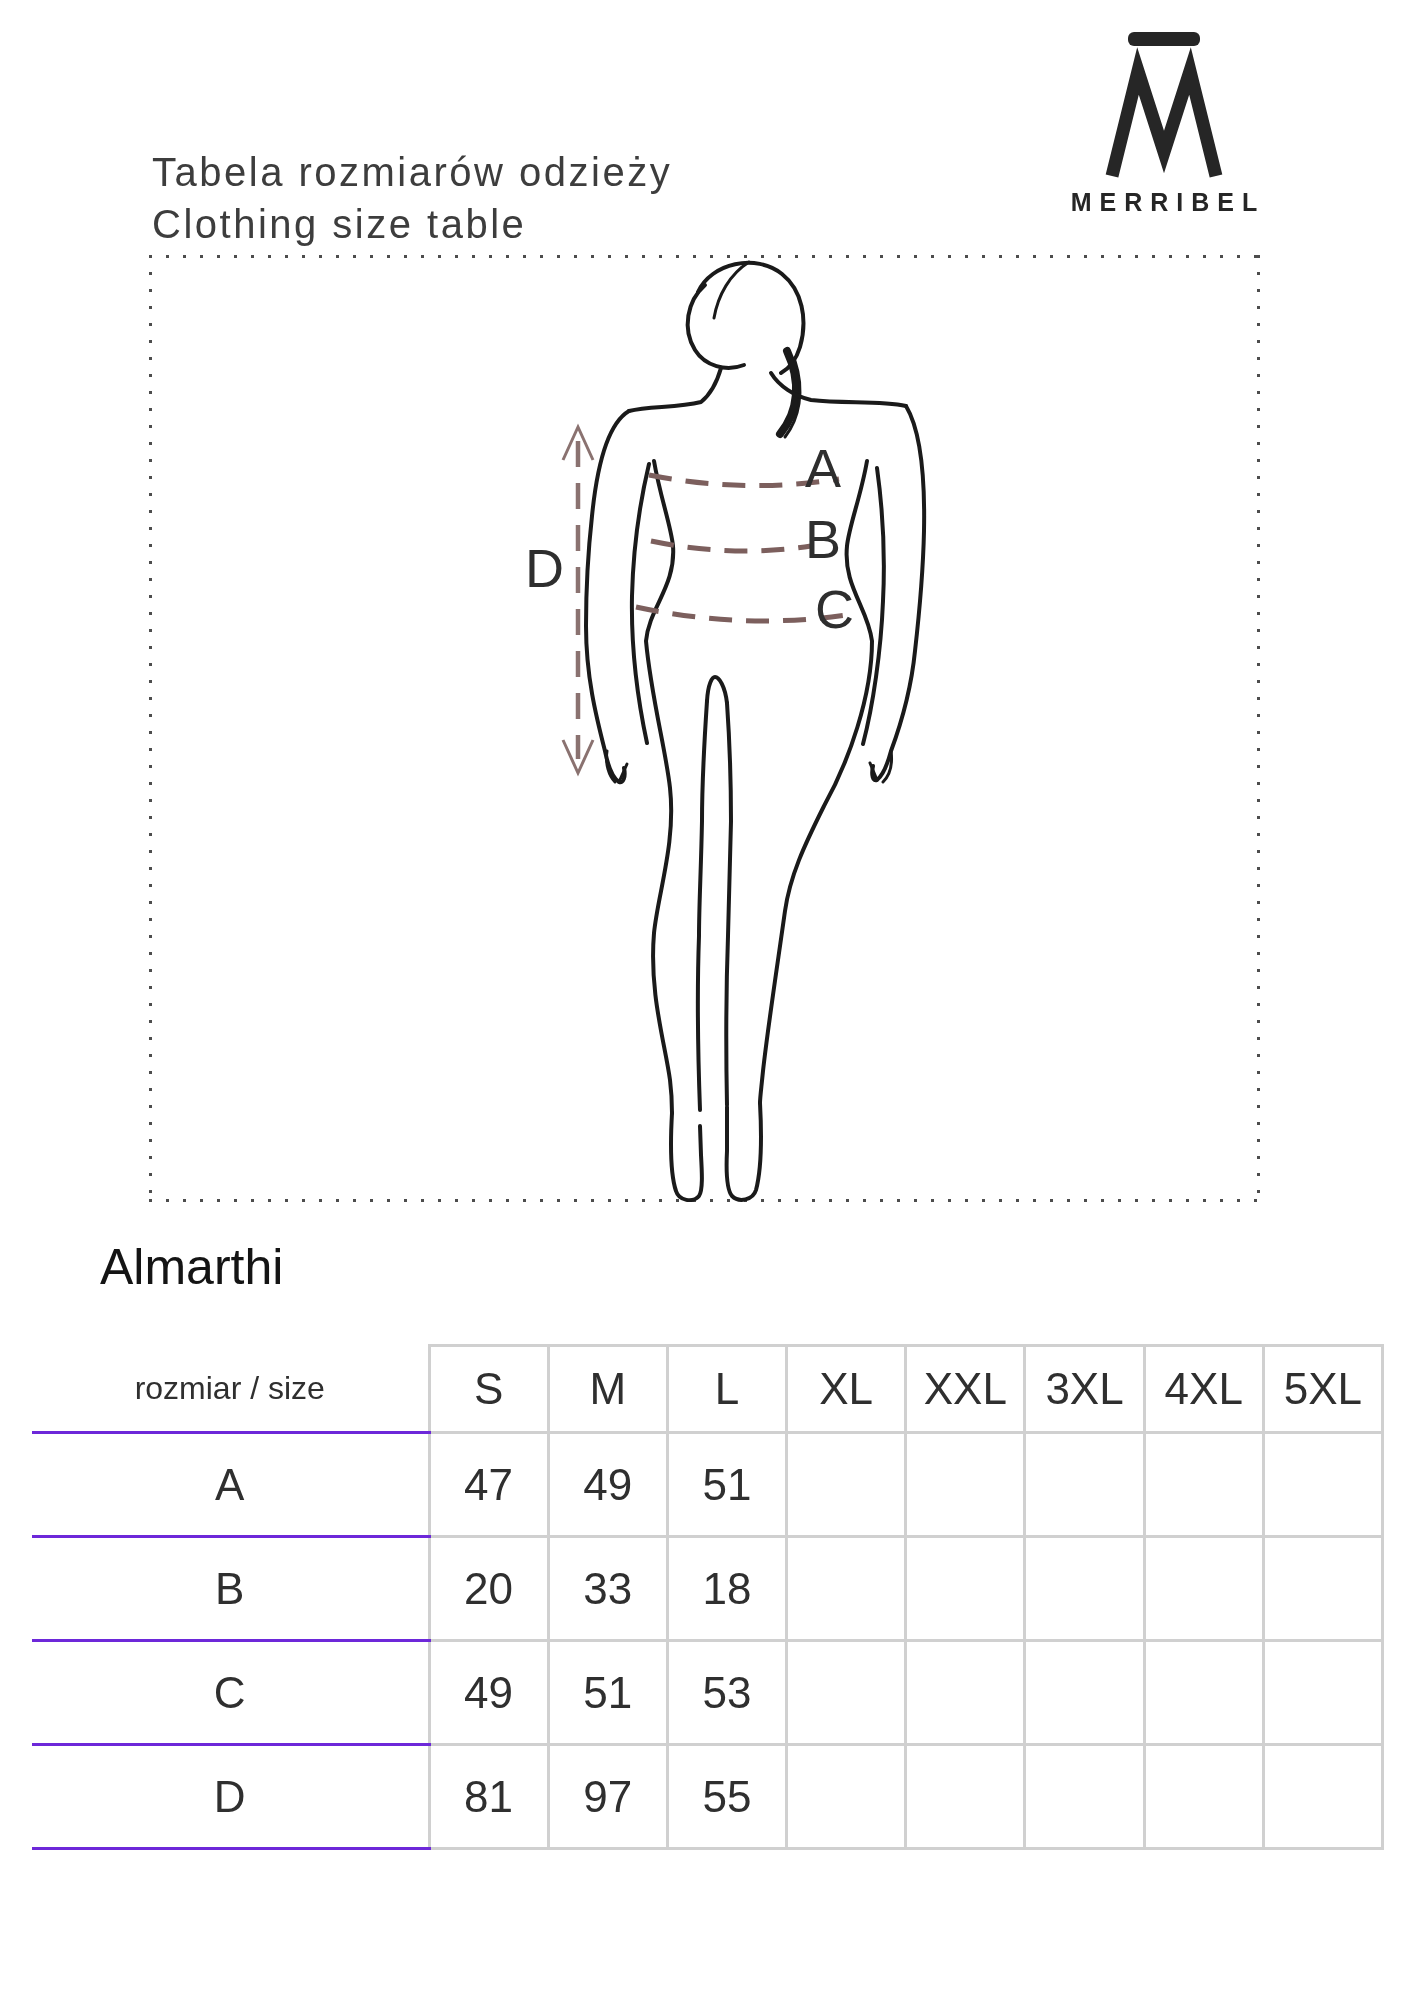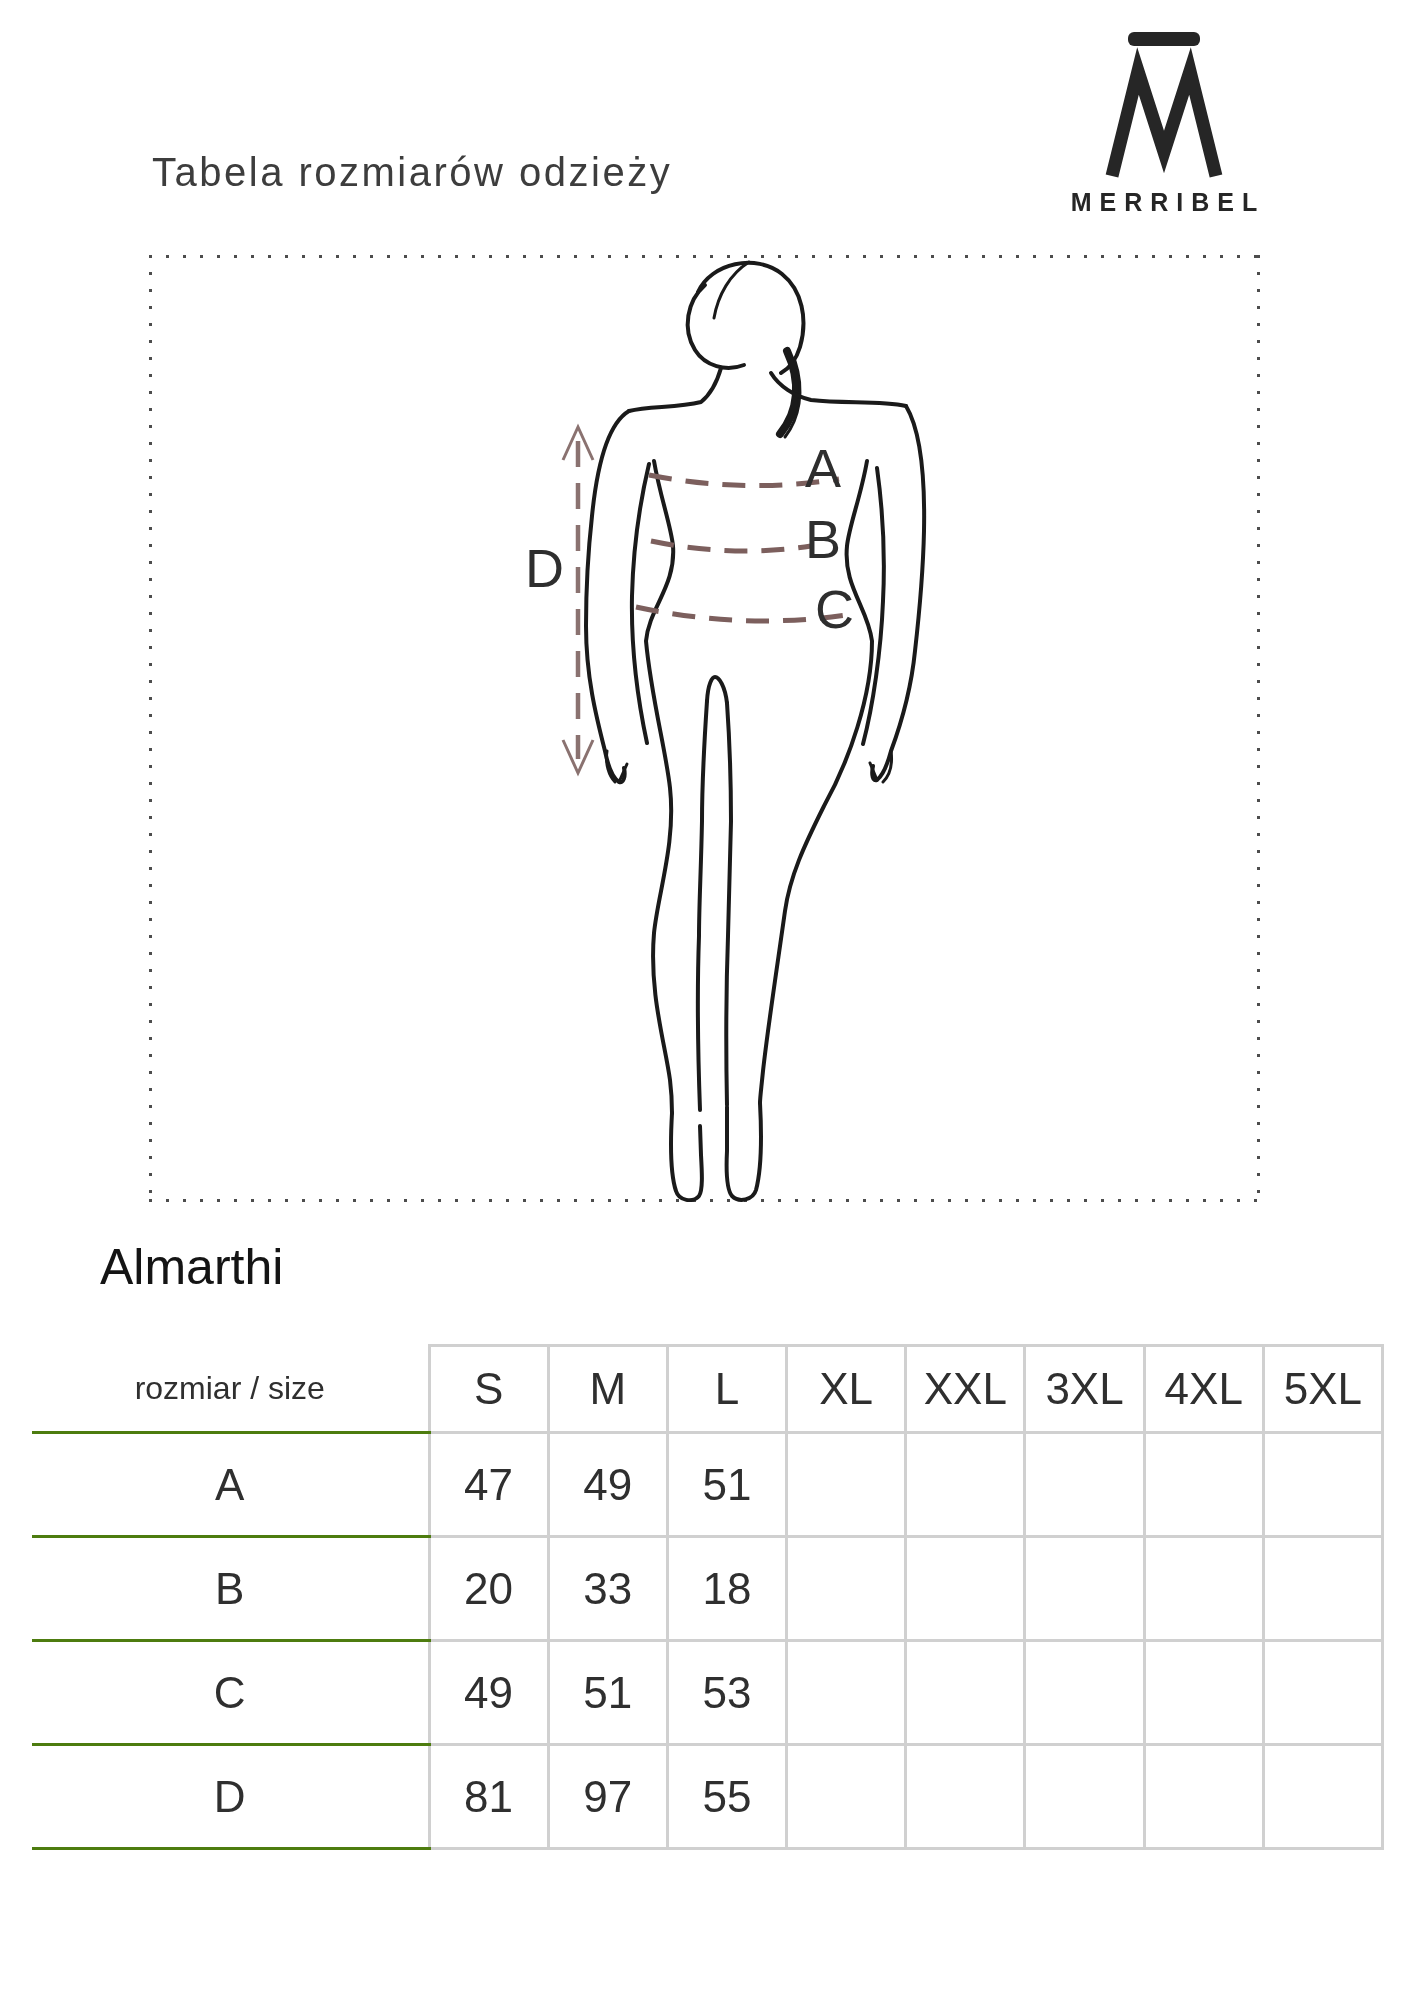--- a/index.html
+++ b/index.html
@@ -26,32 +26,33 @@
   .meas-label{position:absolute;font-size:54px;font-weight:300;color:#2e2e2e;line-height:1;}
 
   
   .product-name{position:absolute;left:100px;top:1240px;font-size:50px;font-weight:400;
                 color:#141414;line-height:1.1;}
   table.size-grid{position:absolute;left:32px;top:1344px;width:1352px;
                   border-collapse:collapse;table-layout:fixed;}
   table.size-grid td{text-align:center;vertical-align:middle;
                      font-weight:300;color:#2f2f2f;}
   td.cell-size{border:3px solid #d0d0d0;font-size:44px;}
-  td.cell-label{border:none;border-bottom:3px solid #4d7c0f;font-size:44px;}
+  td.cell-label{border:none;border-bottom:3px solid #6d28d9;font-size:44px;}
   tr.hdr td{height:82px;}
   tr.row td{height:99px;}
   td.row-header{font-size:32px;color:#333;}
 </style>
 </head>
 <body>
 
 <div id="canvas">
 
   <div class="title">
     <div>Tabela rozmiarów odzieży</div>
+    <div>Clothing size table</div>
   </div>
 
   <div class="logo">
     <svg width="124" height="152" viewBox="0 0 124 152">
       <rect x="26" y="0" width="72" height="14" rx="6" fill="#262626"></rect>
       <path d="M10 144 L36 39 L62 120 L88 39 L114 144" fill="none" stroke="#262626" stroke-width="13" stroke-linejoin="miter" stroke-miterlimit="8"></path>
     </svg>
     <div class="wordmark">MERRIBEL</div>
   </div>
 

